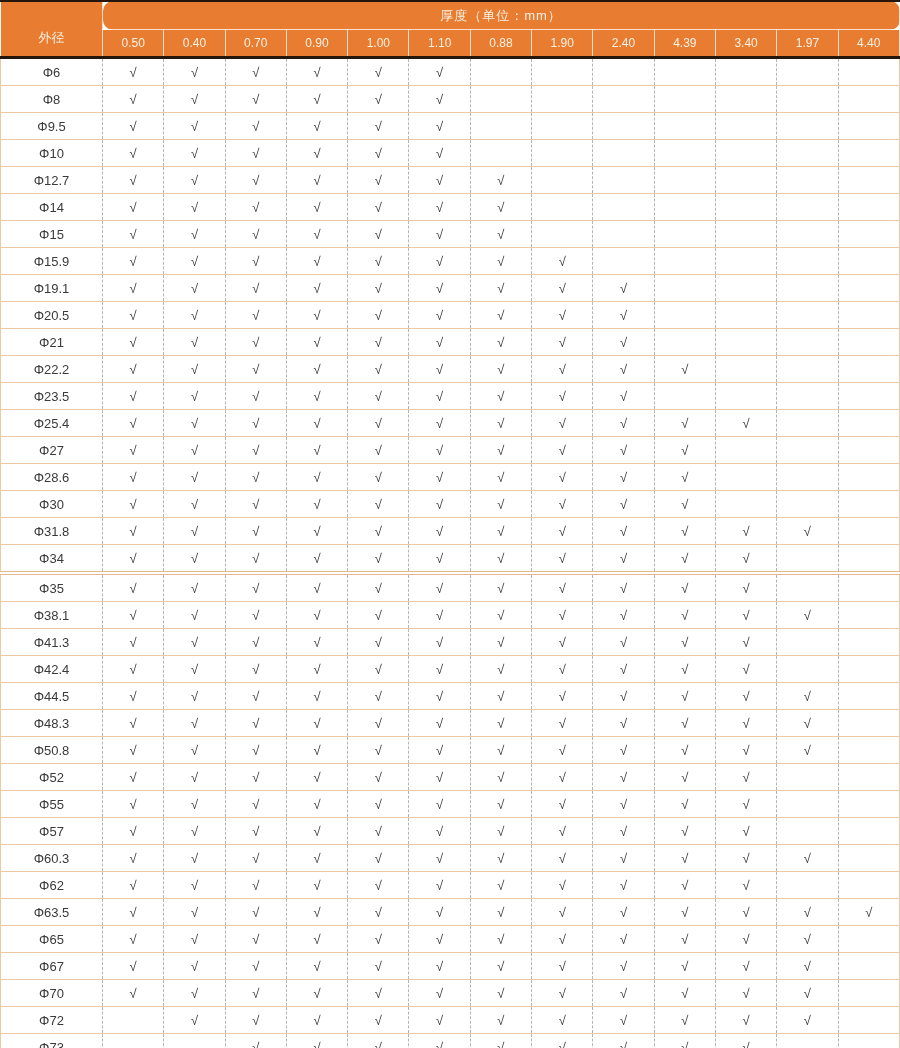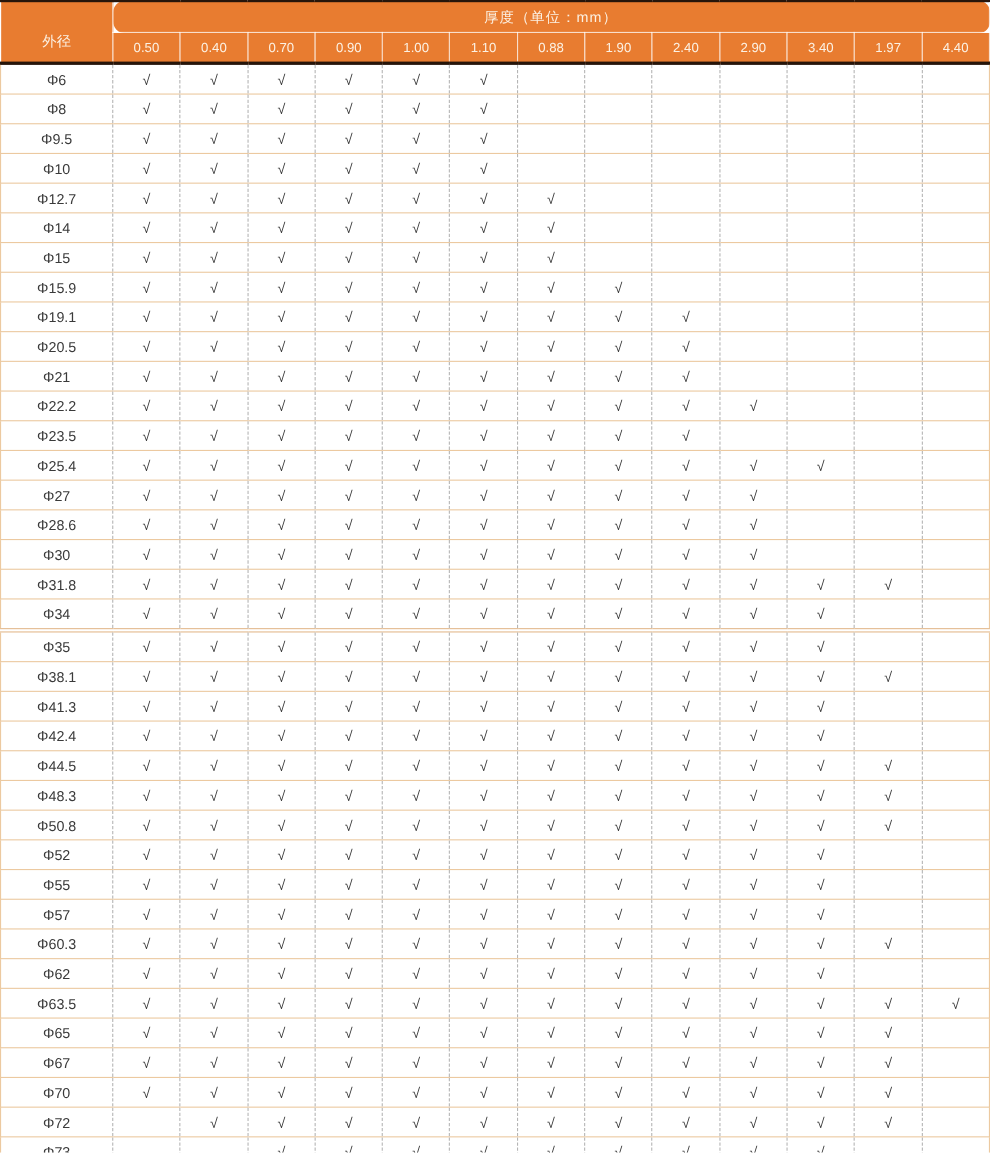--- a/index.html
+++ b/index.html
@@ -90,21 +90,21 @@
       <tr id="thRow">
           <th class="thick">0.50</th>
           <th class="thick">0.40</th>
           <th class="thick">0.70</th>
           <th class="thick">0.90</th>
           <th class="thick">1.00</th>
           <th class="thick">1.10</th>
           <th class="thick">0.88</th>
           <th class="thick">1.90</th>
           <th class="thick">2.40</th>
-          <th class="thick">2.90</th>
+          <th class="thick">4.39</th>
           <th class="thick">3.40</th>
           <th class="thick">1.97</th>
           <th class="thick">4.40</th>
         </tr>
     </thead>
     <tbody id="tBody">
         <tr>
           <td class="rlabel">Φ6</td>
           <td class="cell">√</td>
           <td class="cell">√</td>

